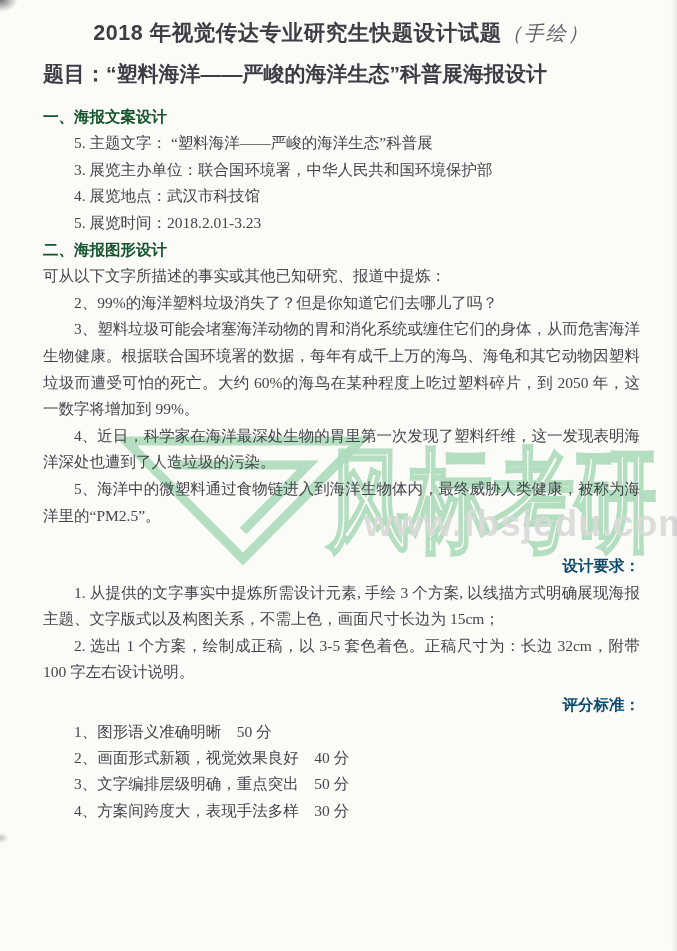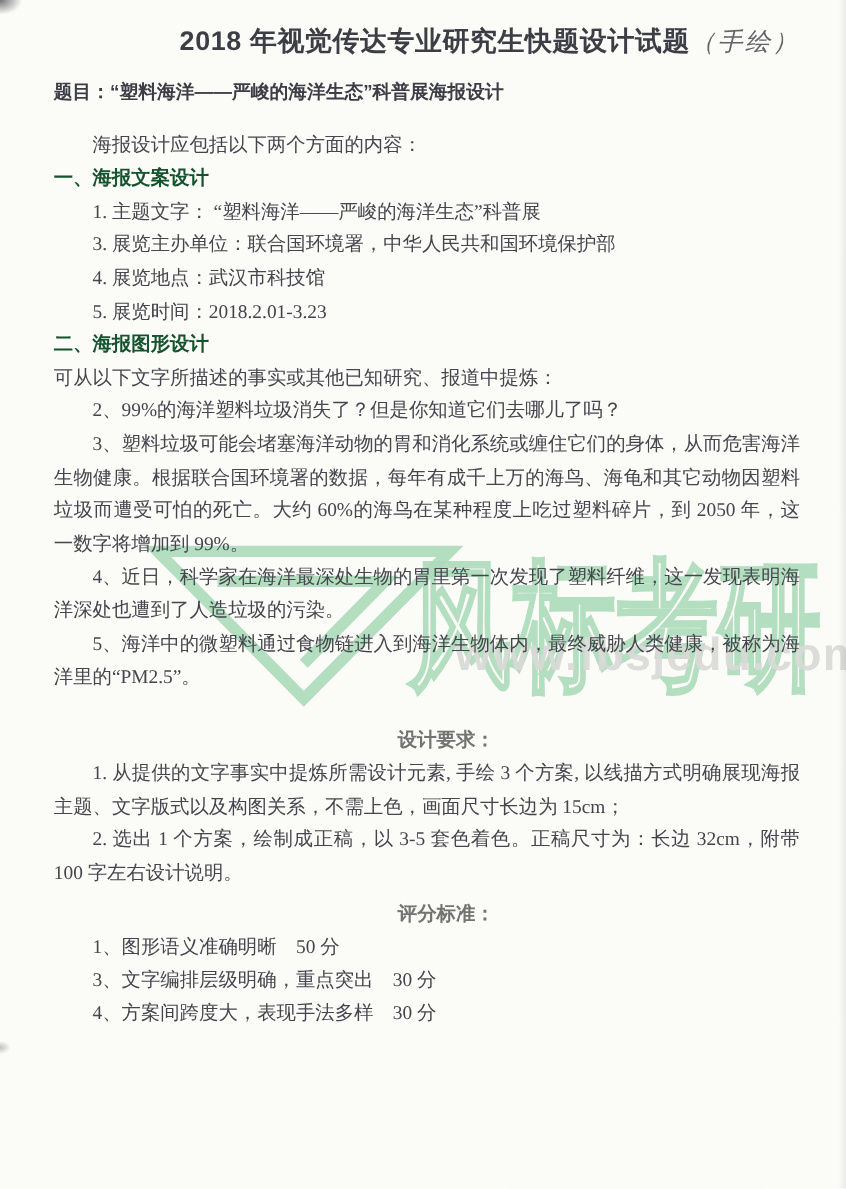--- a/index.html
+++ b/index.html
@@ -39,47 +39,47 @@
     font-size:37px;font-weight:700;color:#d3d3d1;
     letter-spacing:1px;opacity:.9;white-space:nowrap;
   }
   
   .content{
     position:relative;z-index:2;
     padding:15px 37px 0 43px;
     font-size:15.5px;line-height:26.6px;
   }
   .title{
-    margin:0;text-align:right;
+    margin:0;text-align:center;
     font-family:"Liberation Sans", sans-serif;
     font-size:21.5px;font-weight:700;color:#3d3d45;
     line-height:37px;letter-spacing:.5px;
   }
   .title .annot{
     font-family:"DejaVu Serif", serif;
     font-weight:400;font-style:italic;
     color:#63636b;font-size:20px;letter-spacing:2px;
   }
   .topic{
     margin:9px 0 16px 0;
     font-family:"Liberation Sans", sans-serif;
-    font-weight:700;color:#3d3d45;font-size:15px;
+    font-weight:700;color:#3d3d45;font-size:21px;
   }
   p{margin:0;text-align:justify;}
   .indent{text-indent:2em;}
   .lead{margin-top:14px;}
   .h2{
     font-family:"Liberation Sans", sans-serif;
     font-weight:700;color:#14532d;
     text-align:left;
   }
   .sub{
     font-family:"Liberation Sans", sans-serif;
-    font-weight:700;color:#737373;
-    text-indent:2em;text-align:center;
+    font-weight:700;color:#0c4a6e;
+    text-indent:2em;text-align:right;
   }
   .req-head{margin-top:24px;}
   .score-head{margin-top:6px;}
   .score{text-indent:2em;line-height:26.4px;}
   b.inline{font-weight:700;color:#3a3a42;}
 </style>
 </head>
 <body>
 
 <div class="page">
@@ -99,38 +99,38 @@
     <div class="watermark-url">www.fbsjedu.com</div>
   </div>
 
   <div class="content">
 
     <h1 class="title"><span>2018 年视觉传达专业研究生快题设计试题</span><span class="annot">（手绘）</span></h1>
 
     <p class="topic"><span>题目：</span><span>“塑料海洋——严峻的海洋生态”科普展海报设计</span></p>
 
 
-    <p class="indent lead">海报设计应包括以下两个方面的内容：</p>
 
     <p class="h2">一、海报文案设计</p>
-    <p class="indent">1. 主题文字： “塑料海洋——严峻的海洋生态”科普展</p>
+    <p class="indent">5. 主题文字： “塑料海洋——严峻的海洋生态”科普展</p>
     <p class="indent">3. 展览主办单位：联合国环境署，中华人民共和国环境保护部</p>
     <p class="indent">4. 展览地点：武汉市科技馆</p>
     <p class="indent">5. 展览时间：2018.2.01-3.23</p>
 
     <p class="h2">二、海报图形设计</p>
     <p>可从以下文字所描述的事实或其他已知研究、报道中提炼：</p>
     <p class="indent">2、99%的海洋塑料垃圾消失了？但是你知道它们去哪儿了吗？</p>
     <p class="indent">3、塑料垃圾可能会堵塞海洋动物的胃和消化系统或缠住它们的身体，从而危害海洋生物健康。根据联合国环境署的数据，每年有成千上万的海鸟、海龟和其它动物因塑料垃圾而遭受可怕的死亡。大约 60%的海鸟在某种程度上吃过塑料碎片，到 2050 年，这一数字将增加到 99%。</p>
     <p class="indent">4、近日，科学家在海洋最深处生物的胃里第一次发现了塑料纤维，这一发现表明海洋深处也遭到了人造垃圾的污染。</p>
     <p class="indent">5、海洋中的微塑料通过食物链进入到海洋生物体内，最终威胁人类健康，被称为海洋里的“PM2.5”。</p>
 
     <p class="sub req-head">设计要求：</p>
     <p class="indent">1. 从提供的文字事实中提炼所需设计元素, 手绘 3 个方案, 以线描方式明确展现海报主题、文字版式以及构图关系，不需上色，画面尺寸长边为 15cm；</p>
     <p class="indent">2. 选出 1 个方案，绘制成正稿，以 3-5 套色着色。正稿尺寸为：长边 32cm，附带 100 字左右设计说明。</p>
 
     <p class="sub score-head">评分标准：</p>
     <p class="score">1、图形语义准确明晰　50 分</p>
-    <p class="score">3、文字编排层级明确，重点突出　30 分</p>
+    <p class="score">2、画面形式新颖，视觉效果良好　40 分</p>
+    <p class="score">3、文字编排层级明确，重点突出　50 分</p>
     <p class="score">4、方案间跨度大，表现手法多样　30 分</p>
 
   </div>
 </div>
 
 </body></html>

